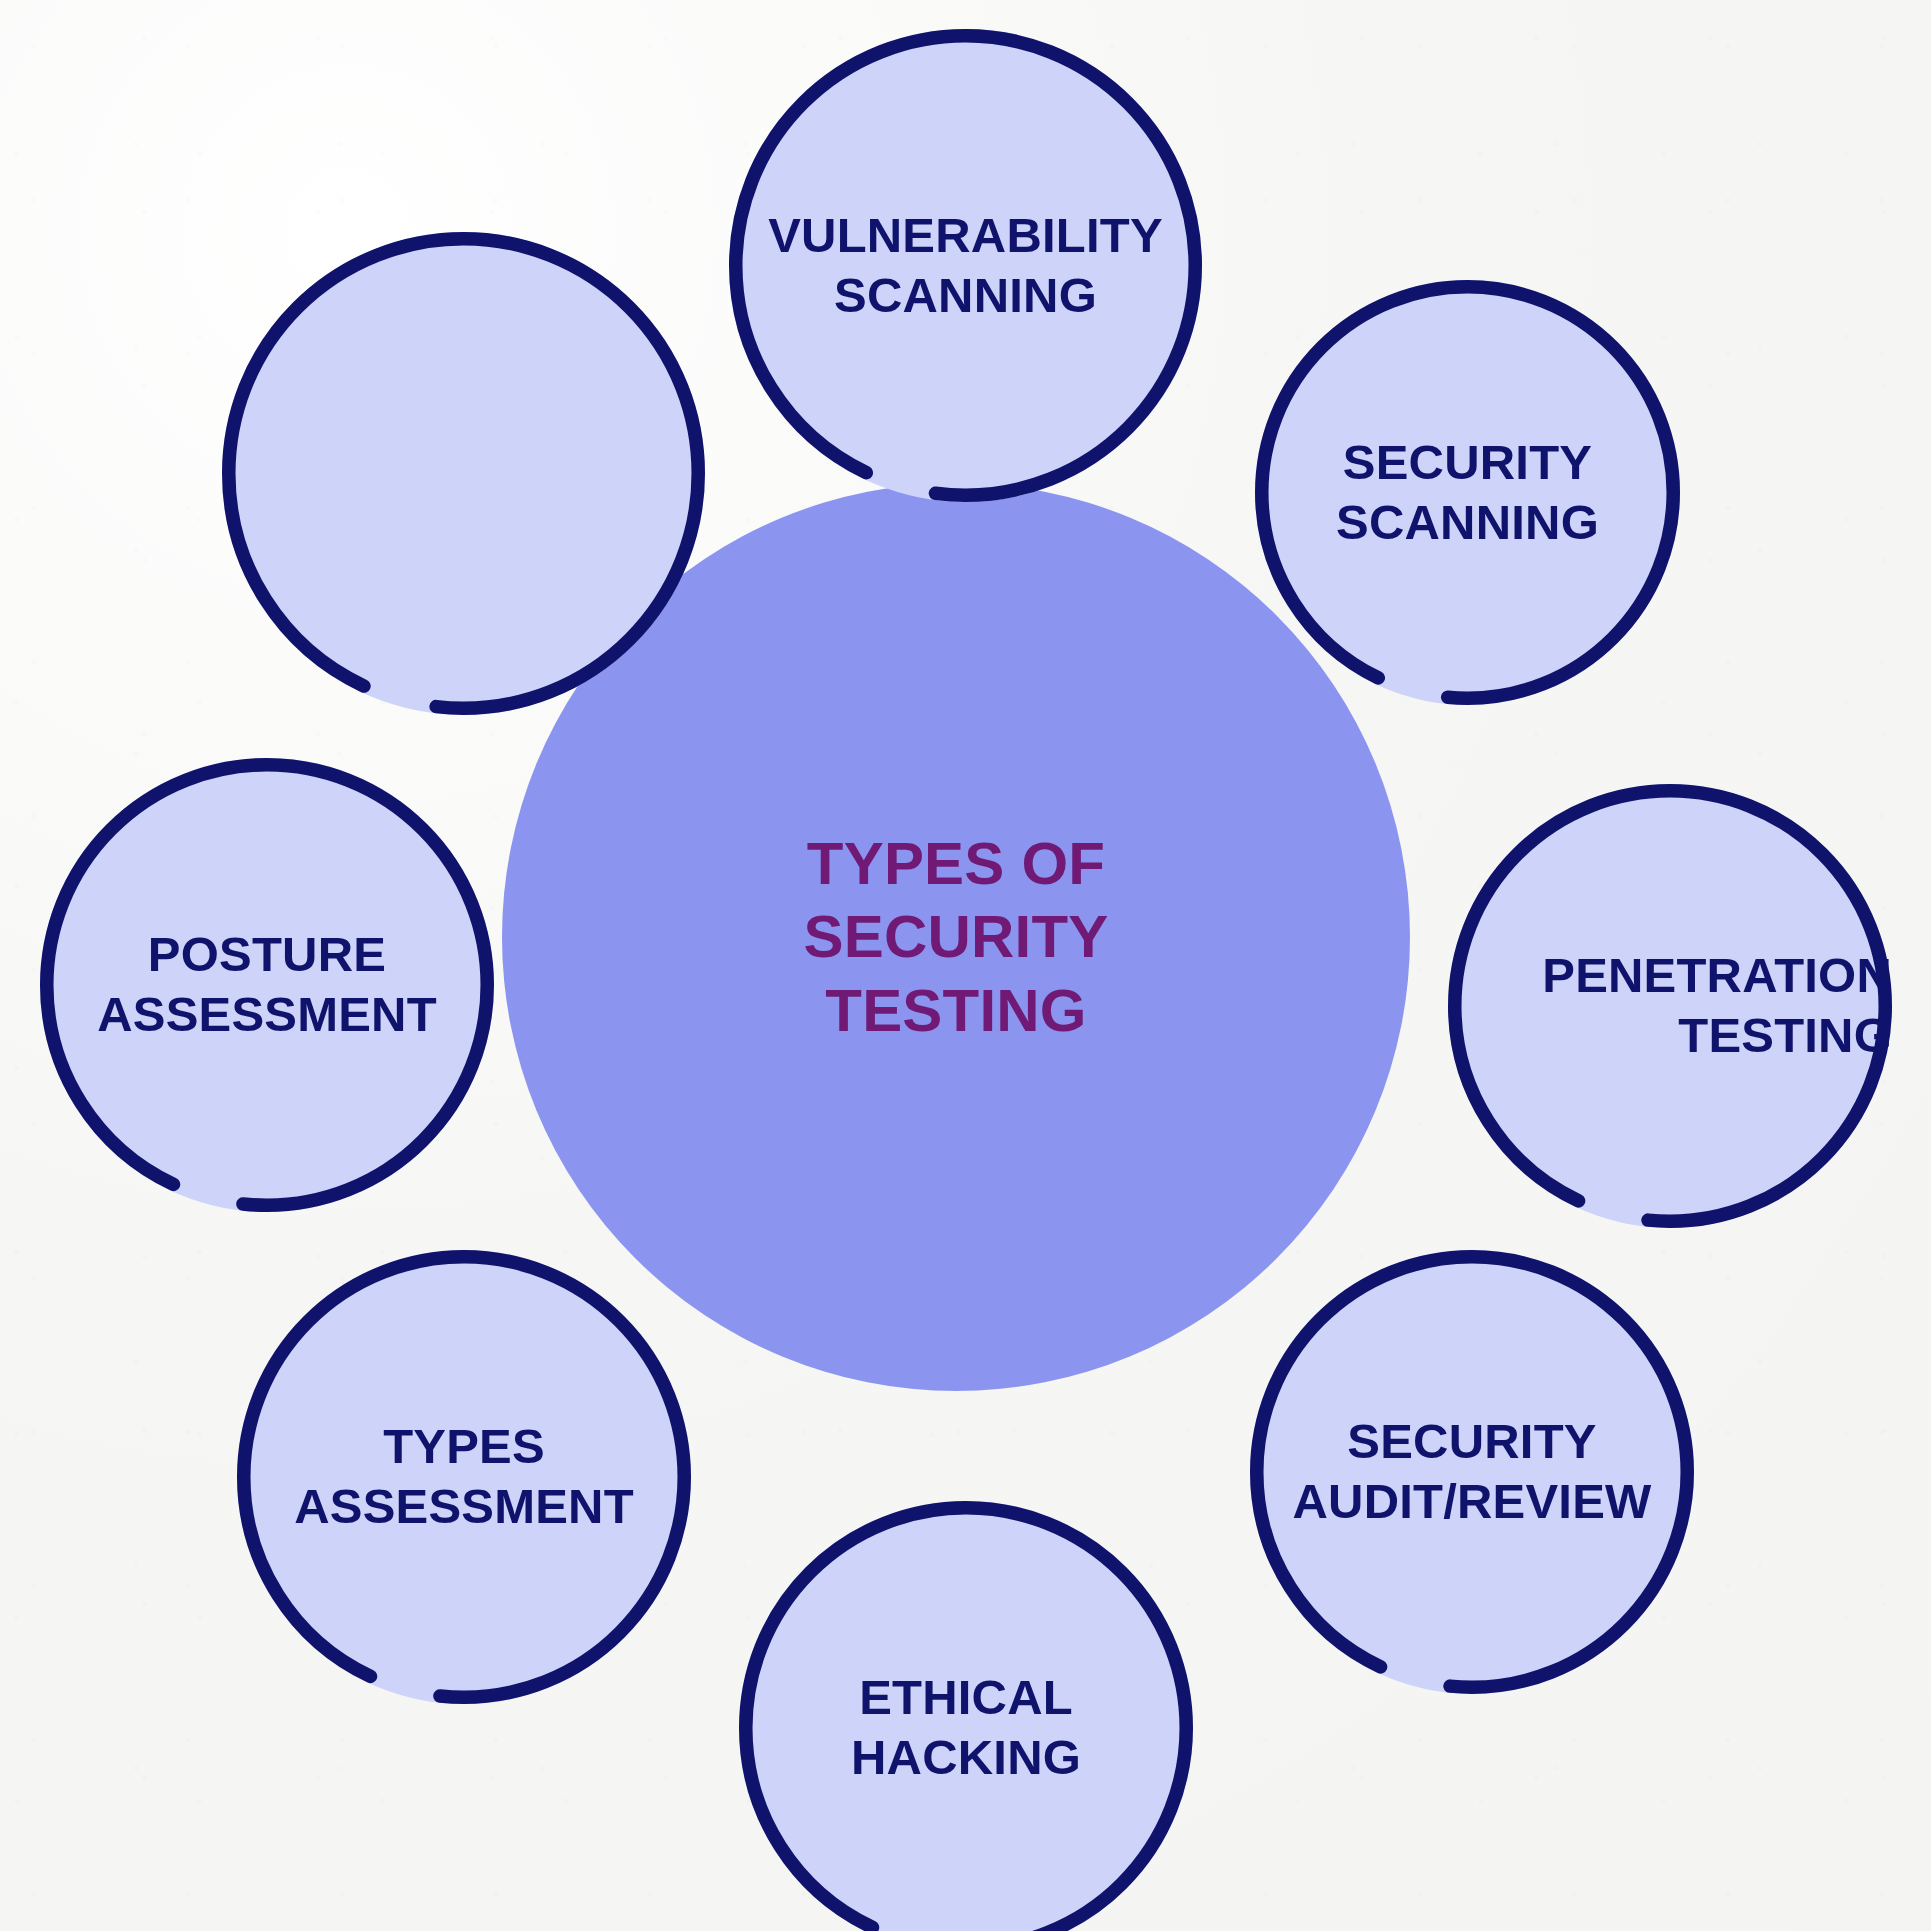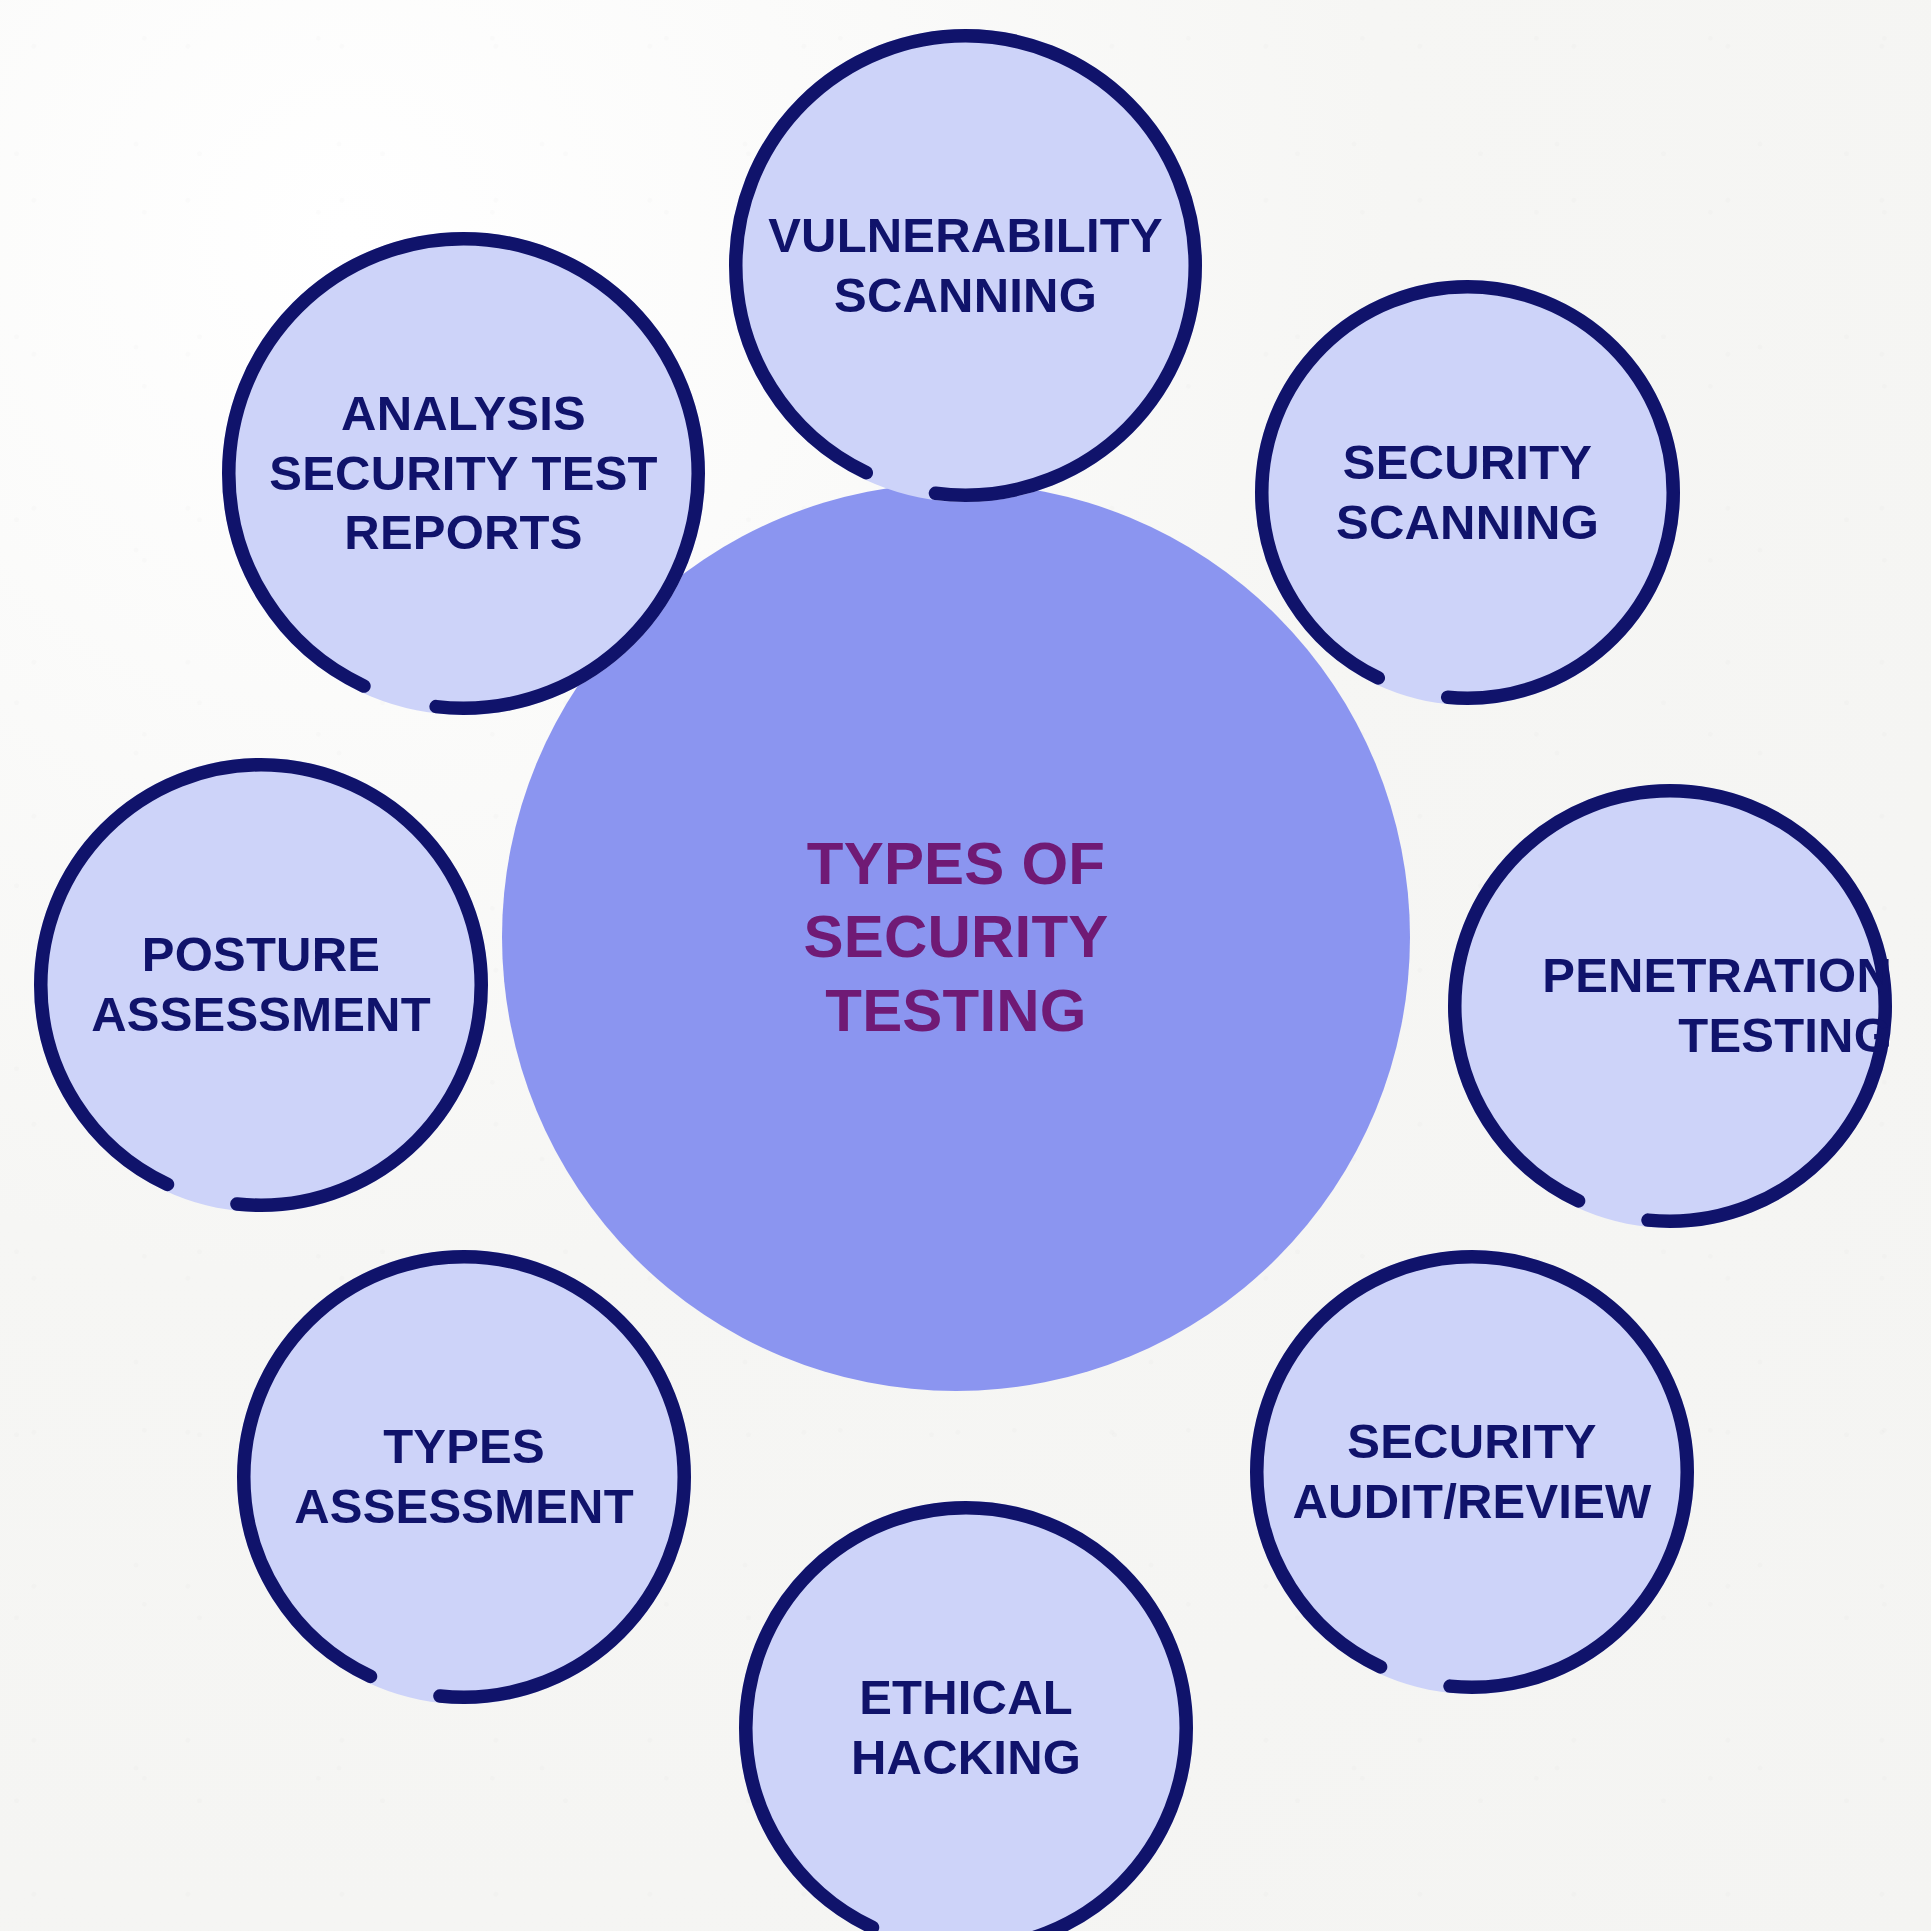--- a/index.html
+++ b/index.html
@@ -142,37 +142,34 @@
   <div class="node" style="left:237px;top:1250px;width:454px;height:454px;">
     <div class="node-disc"></div>
     <div class="node-ring">
       <svg viewBox="0 0 470 470" preserveAspectRatio="none">
         <circle cx="235" cy="235" r="228" fill="none" stroke="#10136b" stroke-width="14" stroke-linecap="round" stroke-dasharray="1355 75" stroke-dashoffset="-458"></circle>
       </svg>
     </div>
     <div class="node-label wide">TYPES ASSESSMENT</div>
   </div>
 
-  <div class="node" style="left:34px;top:758px;width:454px;height:454px;">
+  <div class="node" style="left:40px;top:758px;width:454px;height:454px;">
     <div class="node-disc"></div>
     <div class="node-ring">
       <svg viewBox="0 0 470 470" preserveAspectRatio="none">
         <circle cx="235" cy="235" r="228" fill="none" stroke="#10136b" stroke-width="14" stroke-linecap="round" stroke-dasharray="1355 75" stroke-dashoffset="-458"></circle>
       </svg>
     </div>
     <div class="node-label wide">POSTURE
 ASSESSMENT</div>
   </div>
 
   <div class="node" style="left:222px;top:232px;width:483px;height:483px;">
     <div class="node-disc"></div>
     <div class="node-ring">
       <svg viewBox="0 0 500 500" preserveAspectRatio="none">
         <circle cx="250" cy="250" r="243" fill="none" stroke="#10136b" stroke-width="14" stroke-linecap="round" stroke-dasharray="1445 78" stroke-dashoffset="-488"></circle>
       </svg>
     </div>
-    <div class="node-label wide">ANALYSIS
-SECURITY TEST
-REPORTS</div>
   </div>
 
 </div>
 
 
 </body></html>

